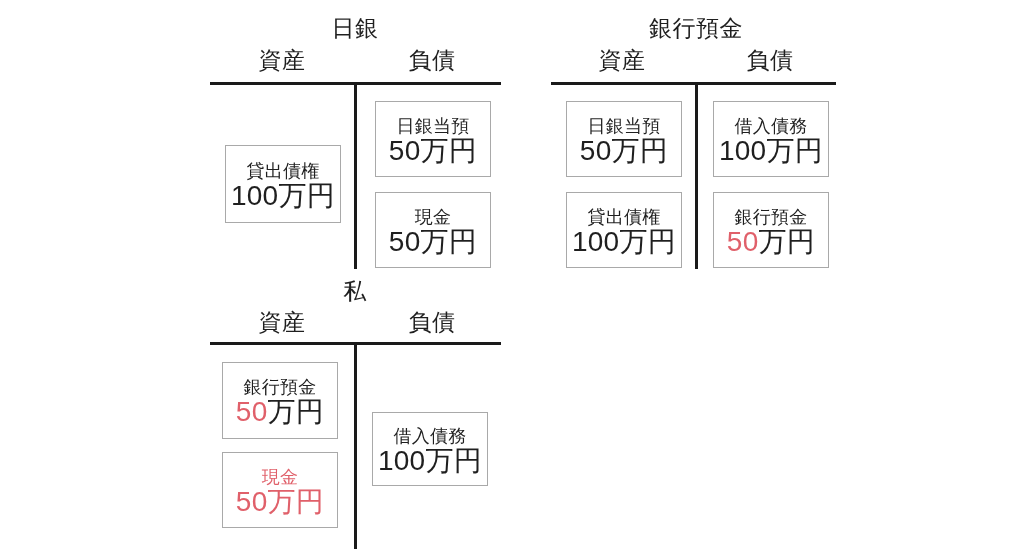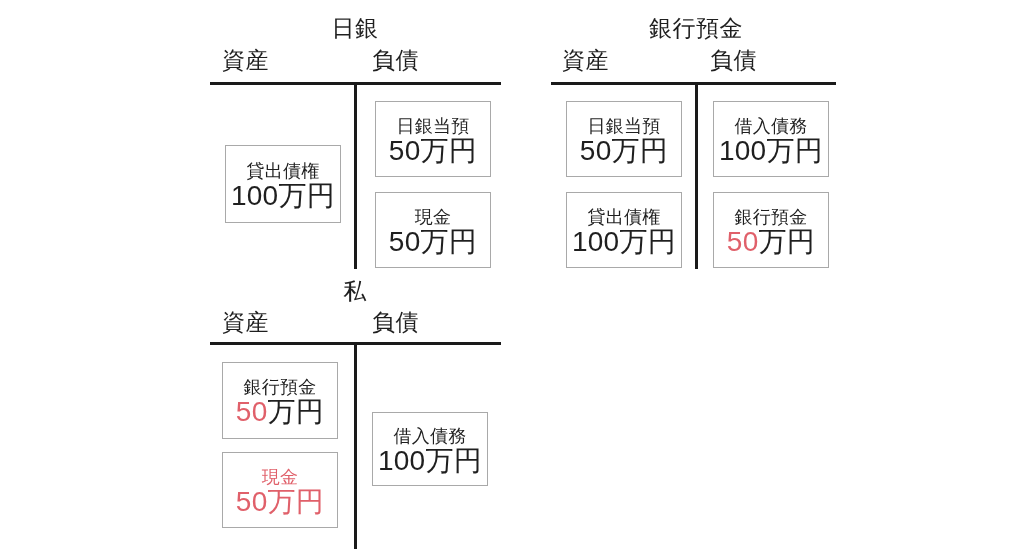--- a/index.html
+++ b/index.html
@@ -24,20 +24,21 @@
     position: absolute;
     text-align: center;
     font-size: 23px;
     line-height: 28px;
     color: #1f1f1f;
     white-space: nowrap;
     letter-spacing: 0.5px;
   }
   .col-head {
     position: absolute;
+    text-align: center;
     font-size: 23px;
     line-height: 28px;
     color: #1f1f1f;
     white-space: nowrap;
     letter-spacing: 0.5px;
   }
 
   .hrule {
     position: absolute;
     background: #1a1a1a;

